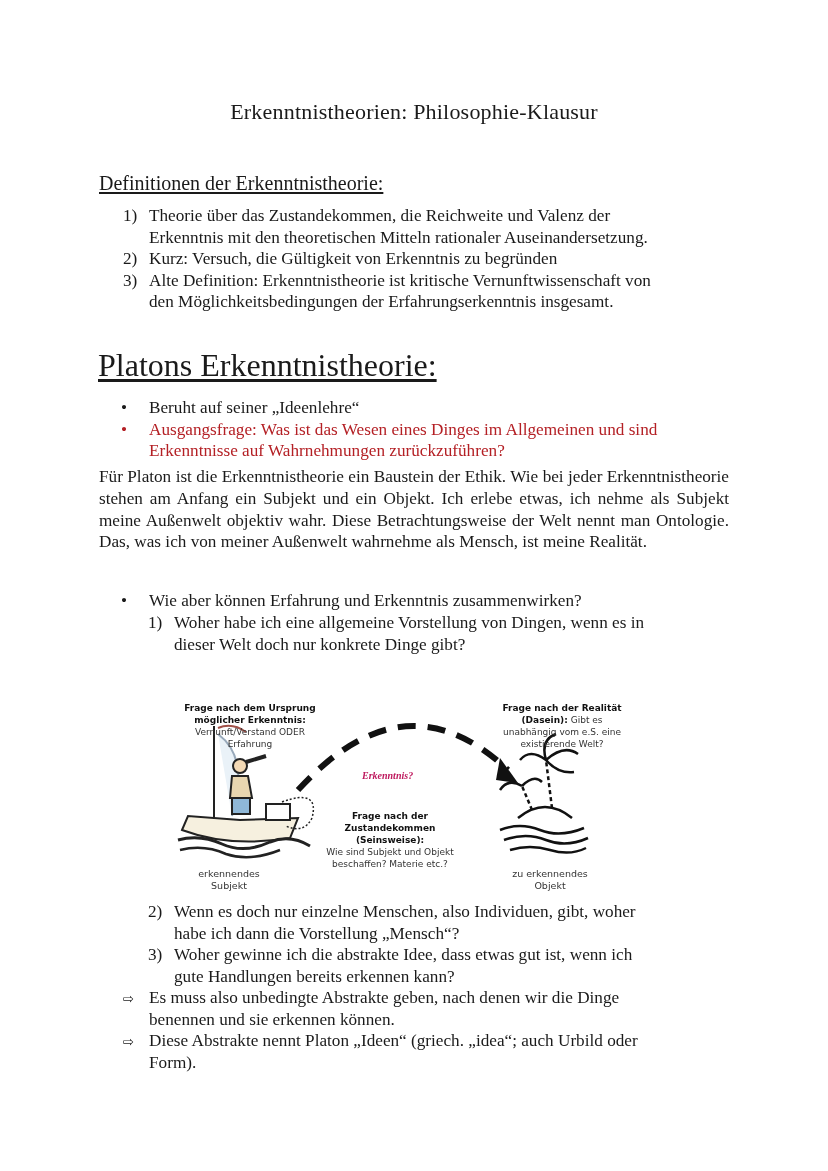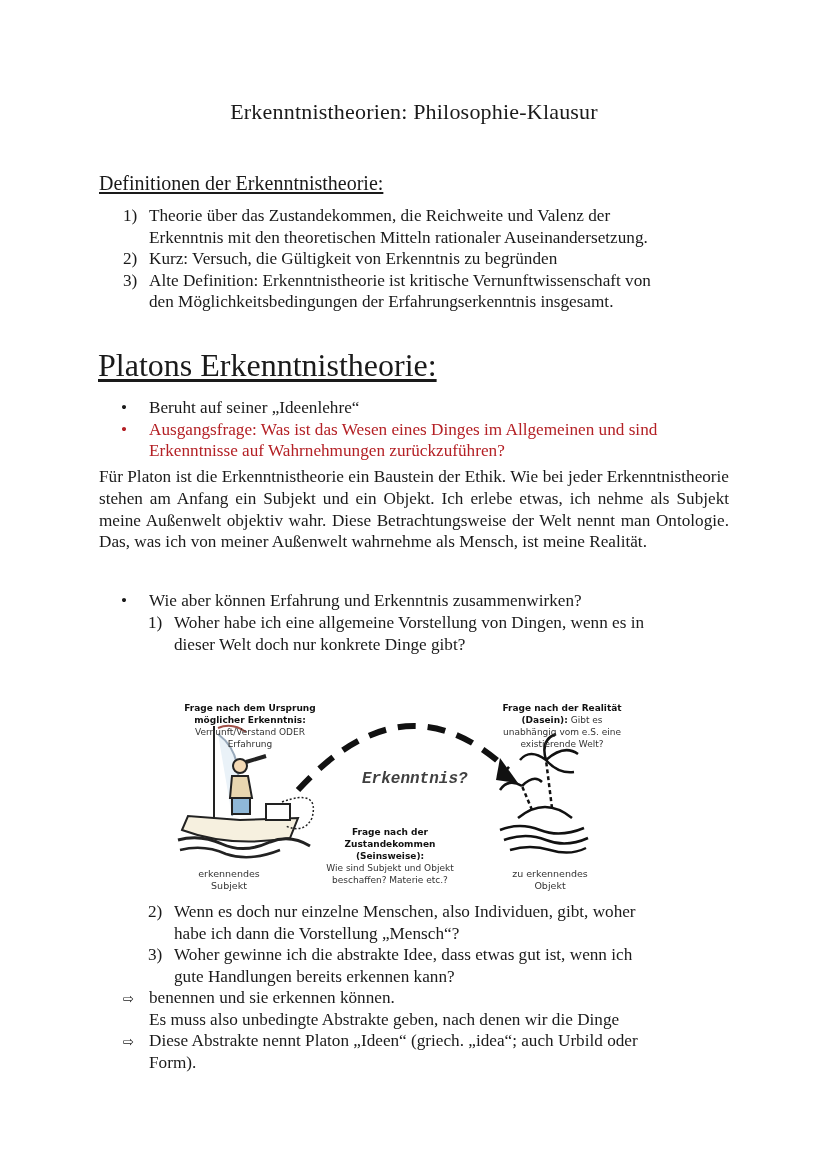--- a/index.html
+++ b/index.html
@@ -17,22 +17,22 @@
   .list { position: absolute; margin: 0; padding: 0; list-style: none; }
   .list li { position: relative; }
   .num { position: absolute; left: -26px; }
   .bullet { position: absolute; left: -28px; }
   .red { color: #b42025; }
   .para { position: absolute; left: 99px; top: 466px; width: 630px; text-align: justify; }
   .diagram { position: absolute; left: 170px; top: 698px; width: 480px; height: 200px; }
   .diag-text { position: absolute; font-family: "DejaVu Sans", "Liberation Sans", sans-serif;
                font-size: 9px; line-height: 12px; text-align: center; color: #333; }
   .diag-text b { color: #111; }
-  .diag-center-title { position: absolute; font-family: Liberation Mono, monospace; font-style: italic;
-                       font-weight: bold; font-size: 16px; color: #404040; }
+  .diag-center-title { position: absolute; font-family: Liberation Serif, serif; font-style: italic;
+                       font-weight: bold; font-size: 10px; color: #be185d; }
   .arrow { position: absolute; left: -26px; font-family: "DejaVu Sans", sans-serif; font-size: 13px; top: 1px; }
 </style>
 </head>
 <body>
 
 <div class="page">
 
   <div class="doc-title">Erkenntnistheorien: Philosophie-Klausur</div>
 
   <div class="sub-heading">Definitionen der Erkenntnistheorie:</div>
@@ -127,21 +127,21 @@
       <span>Erfahrung</span>
     </div>
 
     <div class="diag-text" style="left:14px; top:170px; width:90px; font-size:9.5px;">
       <span>erkennendes</span><br>
       <span>Subjekt</span>
     </div>
 
     <div class="diag-center-title" style="left:192px; top:72px;">Erkenntnis?</div>
 
-    <div class="diag-text" style="left:140px; top:128px; width:160px;">
+    <div class="diag-text" style="left:140px; top:112px; width:160px;">
       <b>Frage nach der</b><br>
       <b>Zustandekommen (Seinsweise):</b><br>
       <span>Wie sind Subjekt und Objekt</span><br>
       <span>beschaffen? Materie etc.?</span>
     </div>
 
     <div class="diag-text" style="left:322px; top:4px; width:140px;">
       <b>Frage nach der Realität</b><br>
       <b>(Dasein):</b><span> Gibt es</span><br>
       <span>unabhängig vom e.S. eine</span><br>
@@ -163,22 +163,22 @@
     <li>
       <span class="num">3)</span>
       <div>Woher gewinne ich die abstrakte Idee, dass etwas gut ist, wenn ich</div>
       <div>gute Handlungen bereits erkennen kann?</div>
     </li>
   </ul>
 
   <ul class="list txt" style="left:149px; top:987px; width:600px;">
     <li>
       <span class="arrow">⇨</span>
+      <div>Es muss also unbedingte Abstrakte geben, nach denen wir die Dinge</div>
       <div>benennen und sie erkennen können.</div>
-      <div>Es muss also unbedingte Abstrakte geben, nach denen wir die Dinge</div>
     </li>
     <li>
       <span class="arrow">⇨</span>
       <div>Diese Abstrakte nennt Platon „Ideen“ (griech. „idea“; auch Urbild oder</div>
       <div>Form).</div>
     </li>
   </ul>
 
 </div>
 

